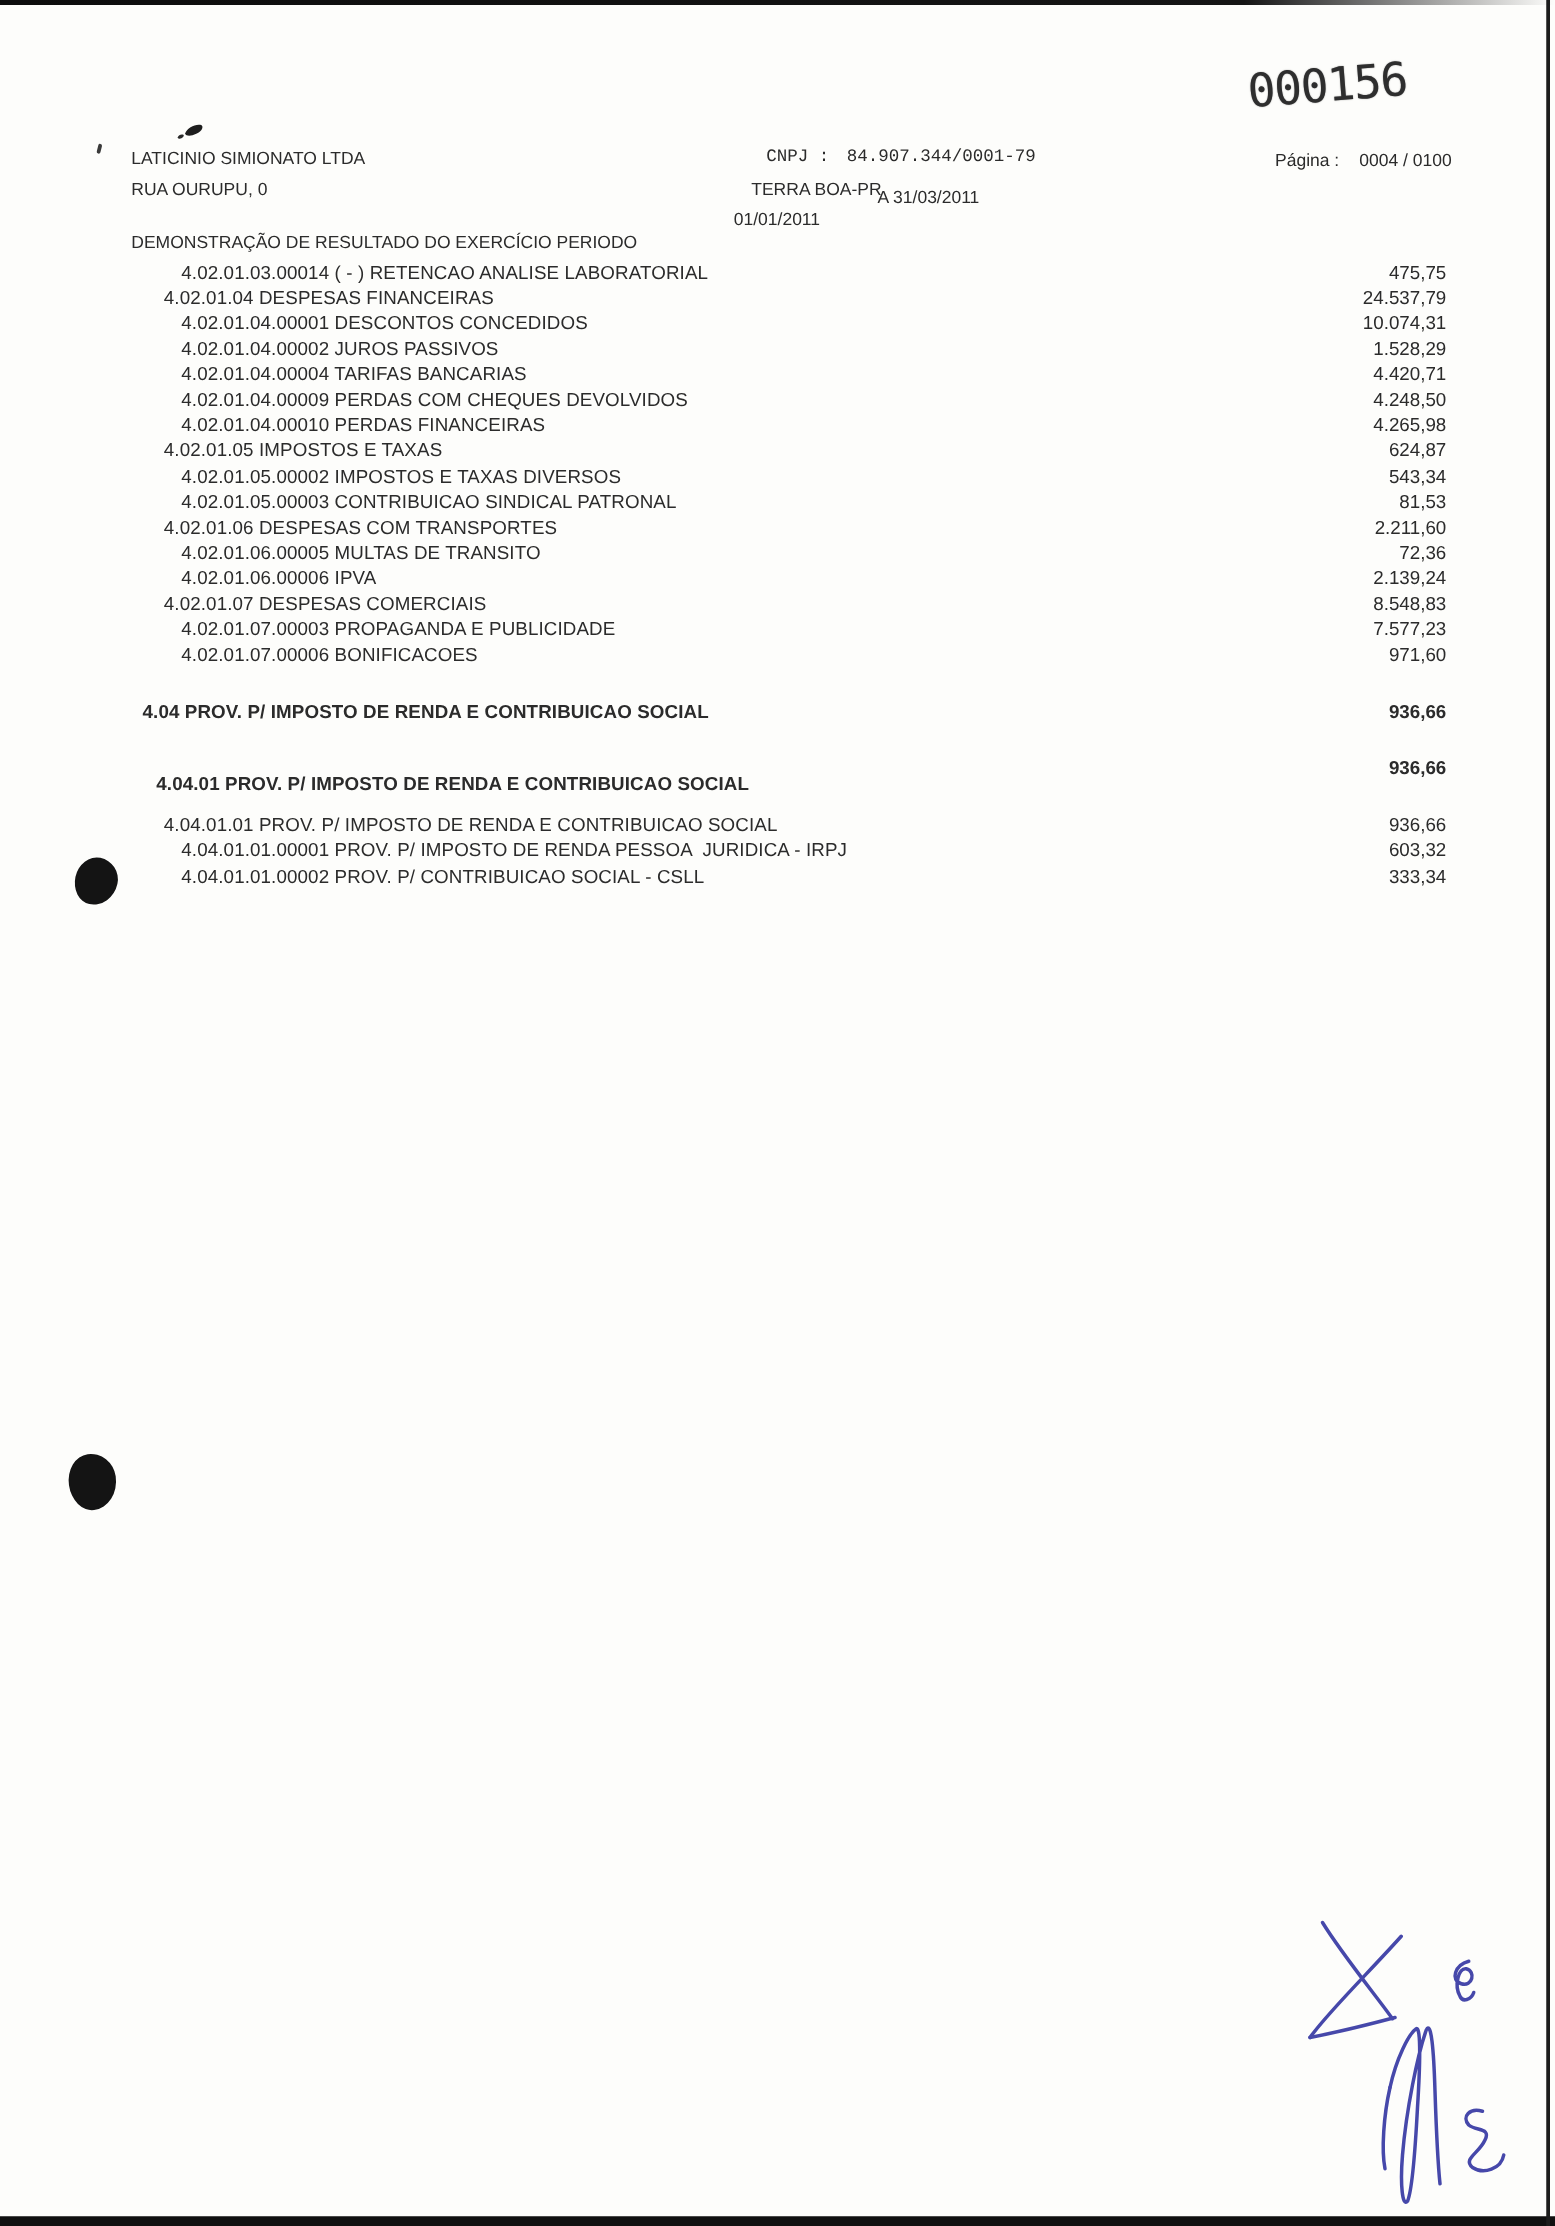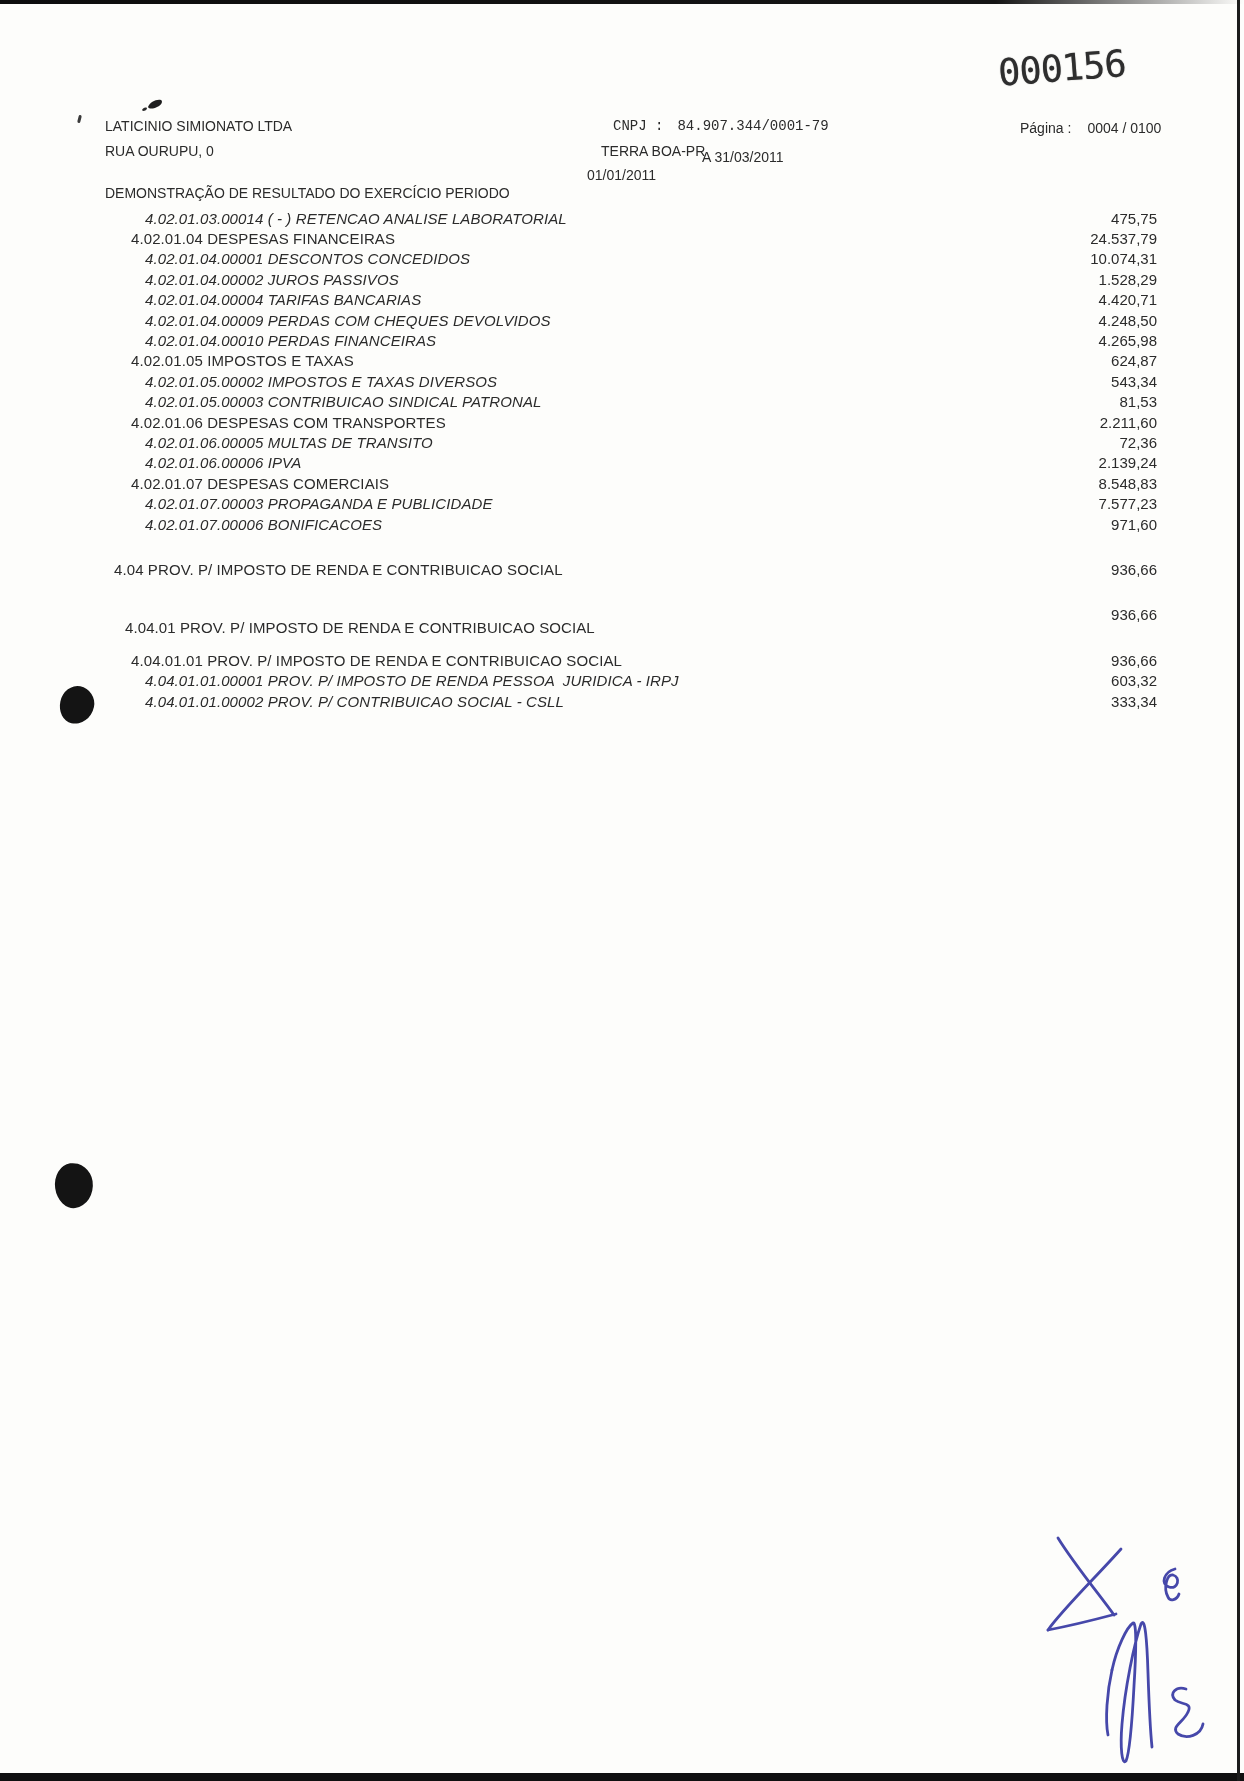--- a/index.html
+++ b/index.html
@@ -49,26 +49,26 @@
   
   .rows {
     position: absolute; left: 105px; top: 208px; width: 1052px;
   }
   .row {
     display: flex; align-items: center; height: 20.4px;
     font-size: 15px; white-space: pre;
   }
   .row-text { letter-spacing: .1px; }
   .row-value { margin-left: auto; text-align: left; }
-  .row.bold { font-weight: 400; }
+  .row.bold { font-weight: 700; }
   .row.gap { margin-top: 25px; }
   .indent-0 .row-text { padding-left: 9px; }
   .indent-1 .row-text { padding-left: 20px; margin-top: 26px; }
   .indent-2 .row-text { padding-left: 26px; }
-  .indent-3 .row-text { padding-left: 40px; font-style: italic; }
+  .indent-3 .row-text { padding-left: 40px; }
   
   .dot {
     position: absolute; background: #141414;
     border-radius: 48% 52% 55% 45% / 50% 46% 54% 50%;
   }
   .dot-1 { left: 60px; top: 686px; width: 34px; height: 38px; transform: rotate(12deg); }
   .dot-2 { left: 55px; top: 1163px; width: 38px; height: 45px; transform: rotate(-8deg); }
   
   .ink-tick {
     position: absolute; left: 78px; top: 115px; width: 3px; height: 8px;

